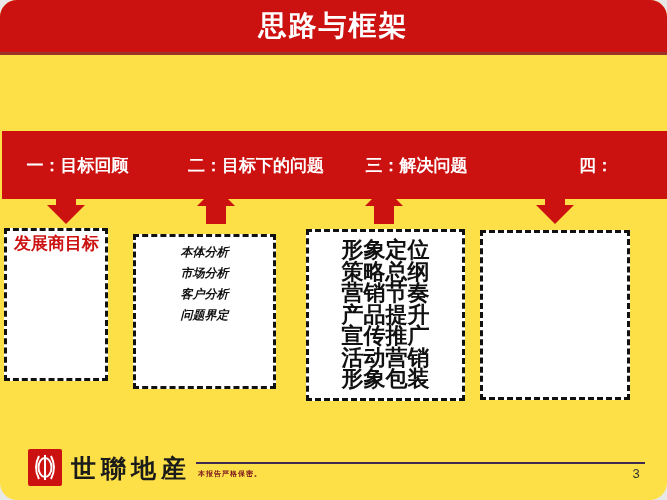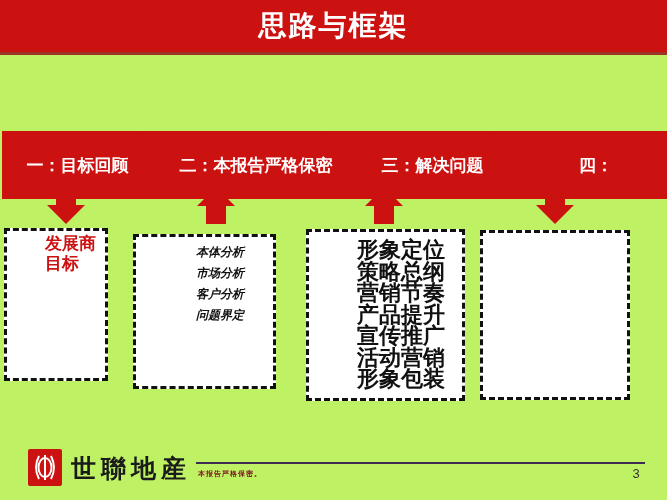--- a/index.html
+++ b/index.html
@@ -1,18 +1,18 @@
 <!DOCTYPE html>
 <html><head>
 <meta charset="utf-8">
 <style>
   html,body{margin:0;padding:0;background:#e8e8e8;}
   #slide{
-    position:relative;width:667px;height:500px;background:#bef264;
-    font-family:"Liberation Sans",sans-serif;overflow:hidden;
+    position:relative;width:667px;height:500px;background:#fde047;
+    font-family:"Liberation Sans",sans-serif;overflow:hidden;border-radius:17px;
   }
   
   #banner{
     position:absolute;left:0;top:0;width:667px;height:52px;
     background:#cc1111;border-bottom:3px solid #9c3328;
     display:flex;align-items:center;justify-content:center;
   }
   #banner .title{
     color:#ffffff;font-size:28px;font-weight:bold;letter-spacing:2px;
   }
@@ -25,21 +25,21 @@
   .chev.flat-left{
     clip-path:polygon(0 0,calc(100% - 28px) 0,100% 50%,calc(100% - 28px) 100%,0 100%);
     padding-right:24px;
   }
   .chev.notch-left{
     clip-path:polygon(0 0,calc(100% - 28px) 0,100% 50%,calc(100% - 28px) 100%,0 100%,28px 50%);
     padding-left:22px;padding-right:14px;
   }
   #chev-1{left:2px;width:151px;}
   #chev-2{left:137px;width:194px;}
-  #chev-3{left:320px;width:181px;}
+  #chev-3{left:304px;width:181px;}
   #chev-4{left:489px;width:170px;}
   
   .vconn{position:absolute;top:187px;width:38px;height:37px;}
   .vconn .stem{width:20px;height:18px;background:#cc1111;margin:0 auto;}
   .vconn .head-down{
     width:0;height:0;margin:0 auto;
     border-left:19px solid transparent;border-right:19px solid transparent;
     border-top:19px solid #cc1111;
   }
   .vconn .head-up{
@@ -54,21 +54,21 @@
   
   .dbox{
     position:absolute;border:3px dashed #111111;background:#ffffff;
     box-sizing:border-box;
   }
   #dbox-1{left:4px;top:228px;width:104px;height:153px;}
   #dbox-2{left:133px;top:234px;width:143px;height:155px;}
   #dbox-3{left:306px;top:229px;width:159px;height:172px;}
   #dbox-4{left:480px;top:230px;width:150px;height:170px;}
   .dbox .box-text{
-    white-space:pre-line;font-weight:bold;color:#111111;margin-left:31px;
+    white-space:pre-line;font-weight:bold;color:#111111;
   }
   #dbox-1 .box-text{
     color:#cc1111;font-size:17px;padding:3px 2px 0 7px;line-height:1.2;
   }
   #dbox-2 .box-text{
     font-size:12px;text-align:center;padding-top:5px;line-height:21px;font-style:italic;
   }
   #dbox-3 .box-text{
     font-size:22px;text-align:center;padding-top:7px;line-height:21.5px;
   }
@@ -101,21 +101,21 @@
 <div id="slide">
 
   <div id="banner">
     <div class="title">思路与框架</div>
   </div>
 
   <div id="chev-1" class="chev flat-left">
     <span>一：目标回顾</span>
   </div>
   <div id="chev-2" class="chev notch-left">
-    <span>二：本报告严格保密</span>
+    <span>二：目标下的问题</span>
   </div>
   <div id="chev-3" class="chev notch-left">
     <span>三：解决问题</span>
   </div>
   <div id="chev-4" class="chev notch-left">
     <span>四：</span>
   </div>
 
   <div id="vconn-1" class="vconn">
     <div class="stem"></div>

